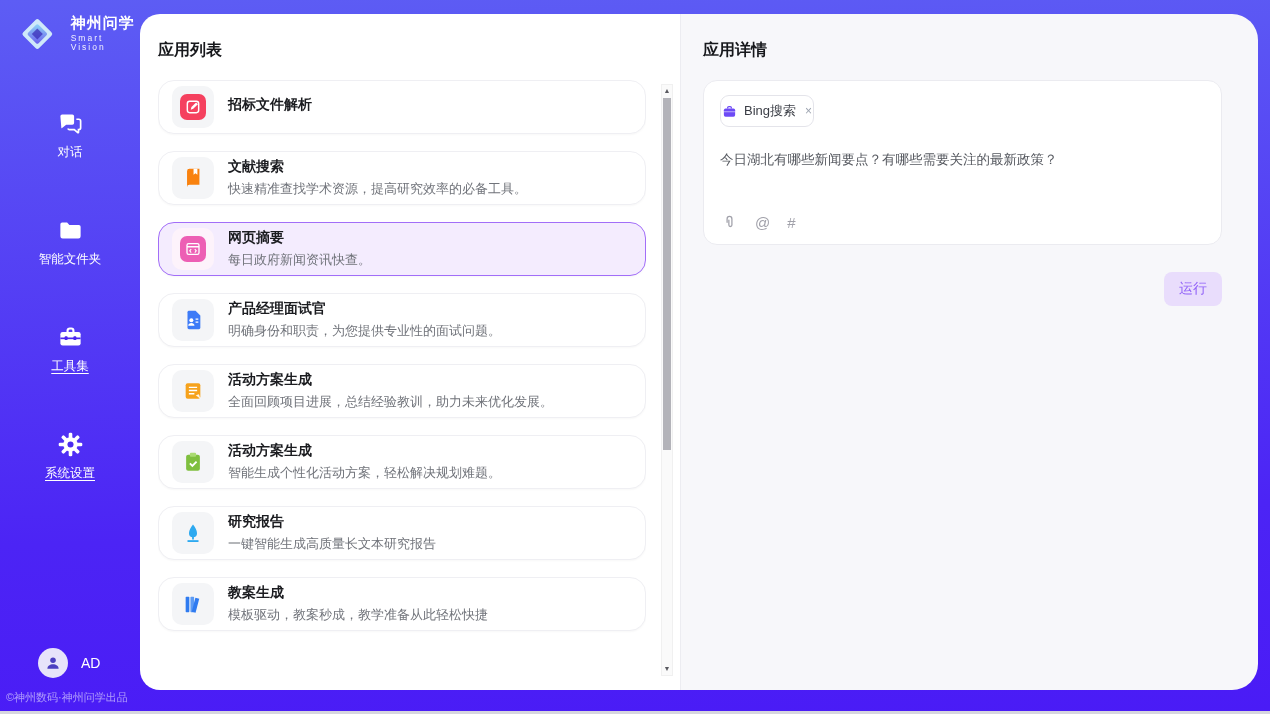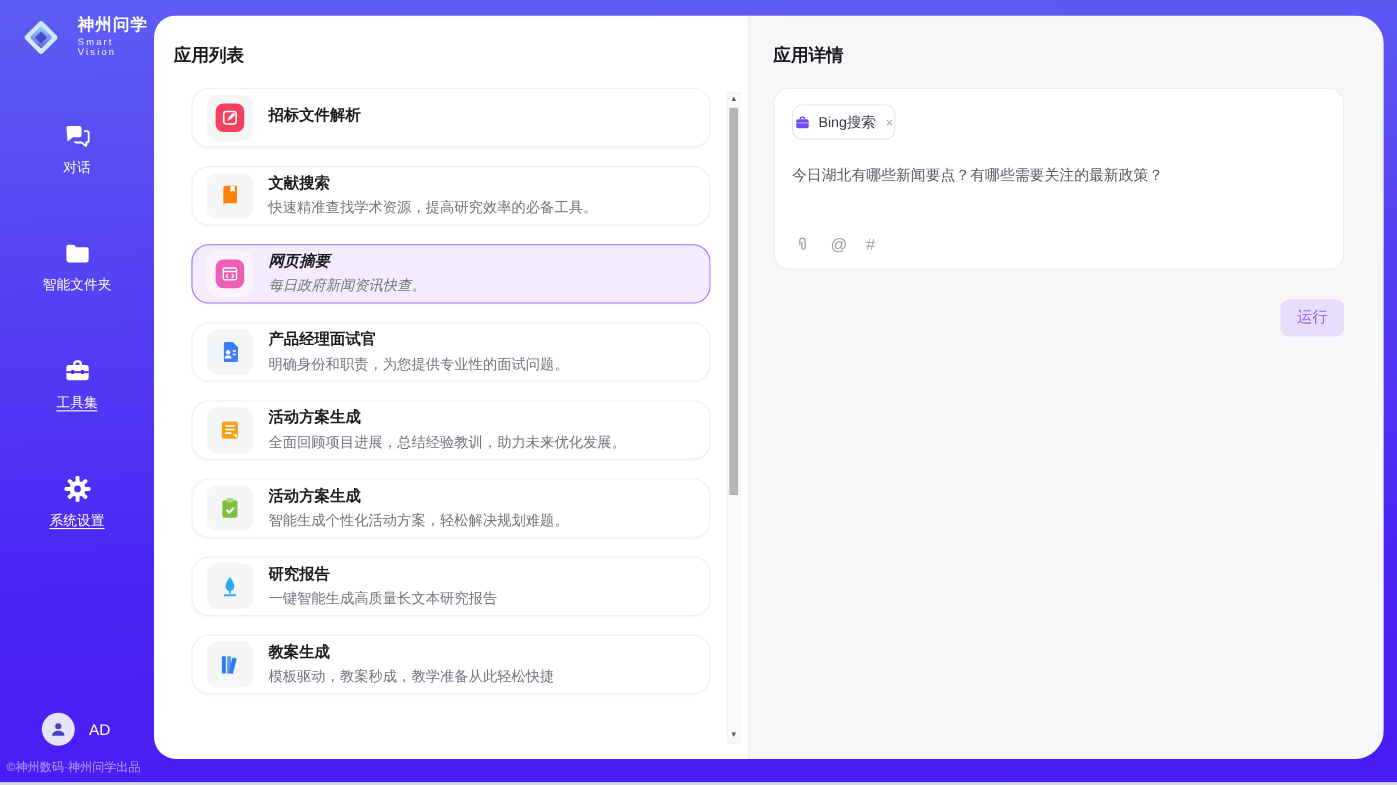--- a/index.html
+++ b/index.html
@@ -34,22 +34,22 @@
   
   .content { position:absolute; left:140px; top:14px; width:1118px; height:676px; border-radius:20px 26px 26px 20px; overflow:hidden; display:flex; z-index:1; }
   .list-panel { width:540px; background:#fff; position:relative; flex:none; }
   .detail-panel { flex:1; background:#f7f7fa; position:relative; border-left:1px solid #ececf1; }
   .panel-title { position:absolute; top:26px; font-size:16px; font-weight:bold; color:#17181c; }
   .list-panel .panel-title { left:18px; }
   .detail-panel .panel-title { left:22px; }
 
   
   .list-scroll { position:absolute; top:66px; left:18px; right:34px; bottom:13px; overflow:hidden; }
-  .app-card { height:54px; border:1px solid #efeff3; border-radius:16px; background:#fff; display:flex; align-items:center; gap:14px; padding:0 13px; margin-bottom:17px; box-shadow:0 1px 2px rgba(20,20,40,.03); cursor:pointer;margin-left:16px; }
-  .app-card.selected { background:#f4ecfe; border:1.5px solid #a26ef8;font-style:italic; }
+  .app-card { height:54px; border:1px solid #efeff3; border-radius:16px; background:#fff; display:flex; align-items:center; gap:14px; padding:0 13px; margin-bottom:17px; box-shadow:0 1px 2px rgba(20,20,40,.03); cursor:pointer; }
+  .app-card.selected { background:#f4ecfe; border:1.5px solid #a26ef8; }
   .tile { width:42px; height:42px; border-radius:10px; background:#f4f5f7; display:flex; align-items:center; justify-content:center; flex:none; }
   .glyph-box { width:26px; height:26px; border-radius:7px; display:flex; align-items:center; justify-content:center; }
   .app-texts { min-width:0; }
   .app-name { font-size:14px; font-weight:bold; color:#1b1c20; margin-bottom:4px; }
   .app-desc { font-size:13px; color:#70737a; white-space:nowrap; }
   
   .scrollbar { position:absolute; top:70px; right:7px; bottom:14px; width:12px; background:#fafafa; border:1px solid #f0f0f0; }
   .sb-arrow { position:absolute; left:0; width:100%; text-align:center; font-size:7px; color:#5a5a60; line-height:10px; cursor:pointer; }
   .sb-up { top:1px; } .sb-down { bottom:1px; }
   .sb-thumb { position:absolute; top:13px; left:1px; width:8px; height:352px; background:#b3b3b9; cursor:pointer; }

